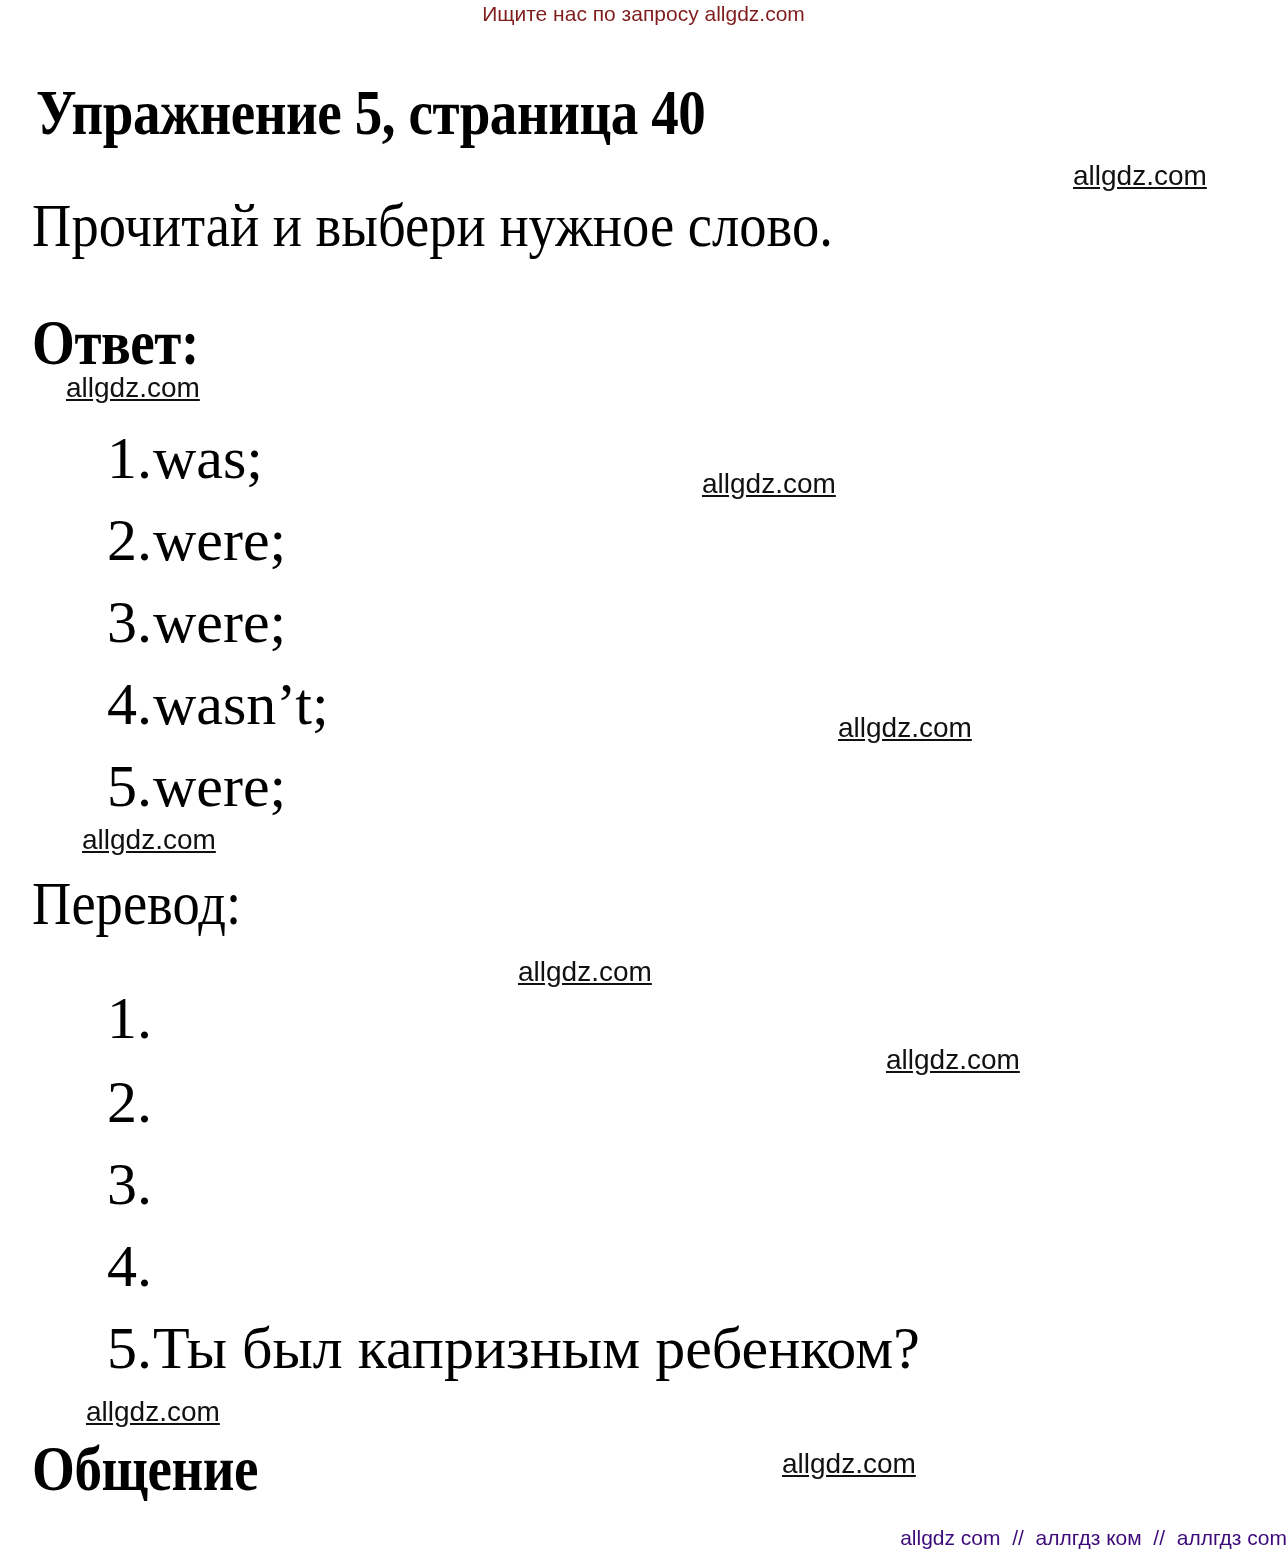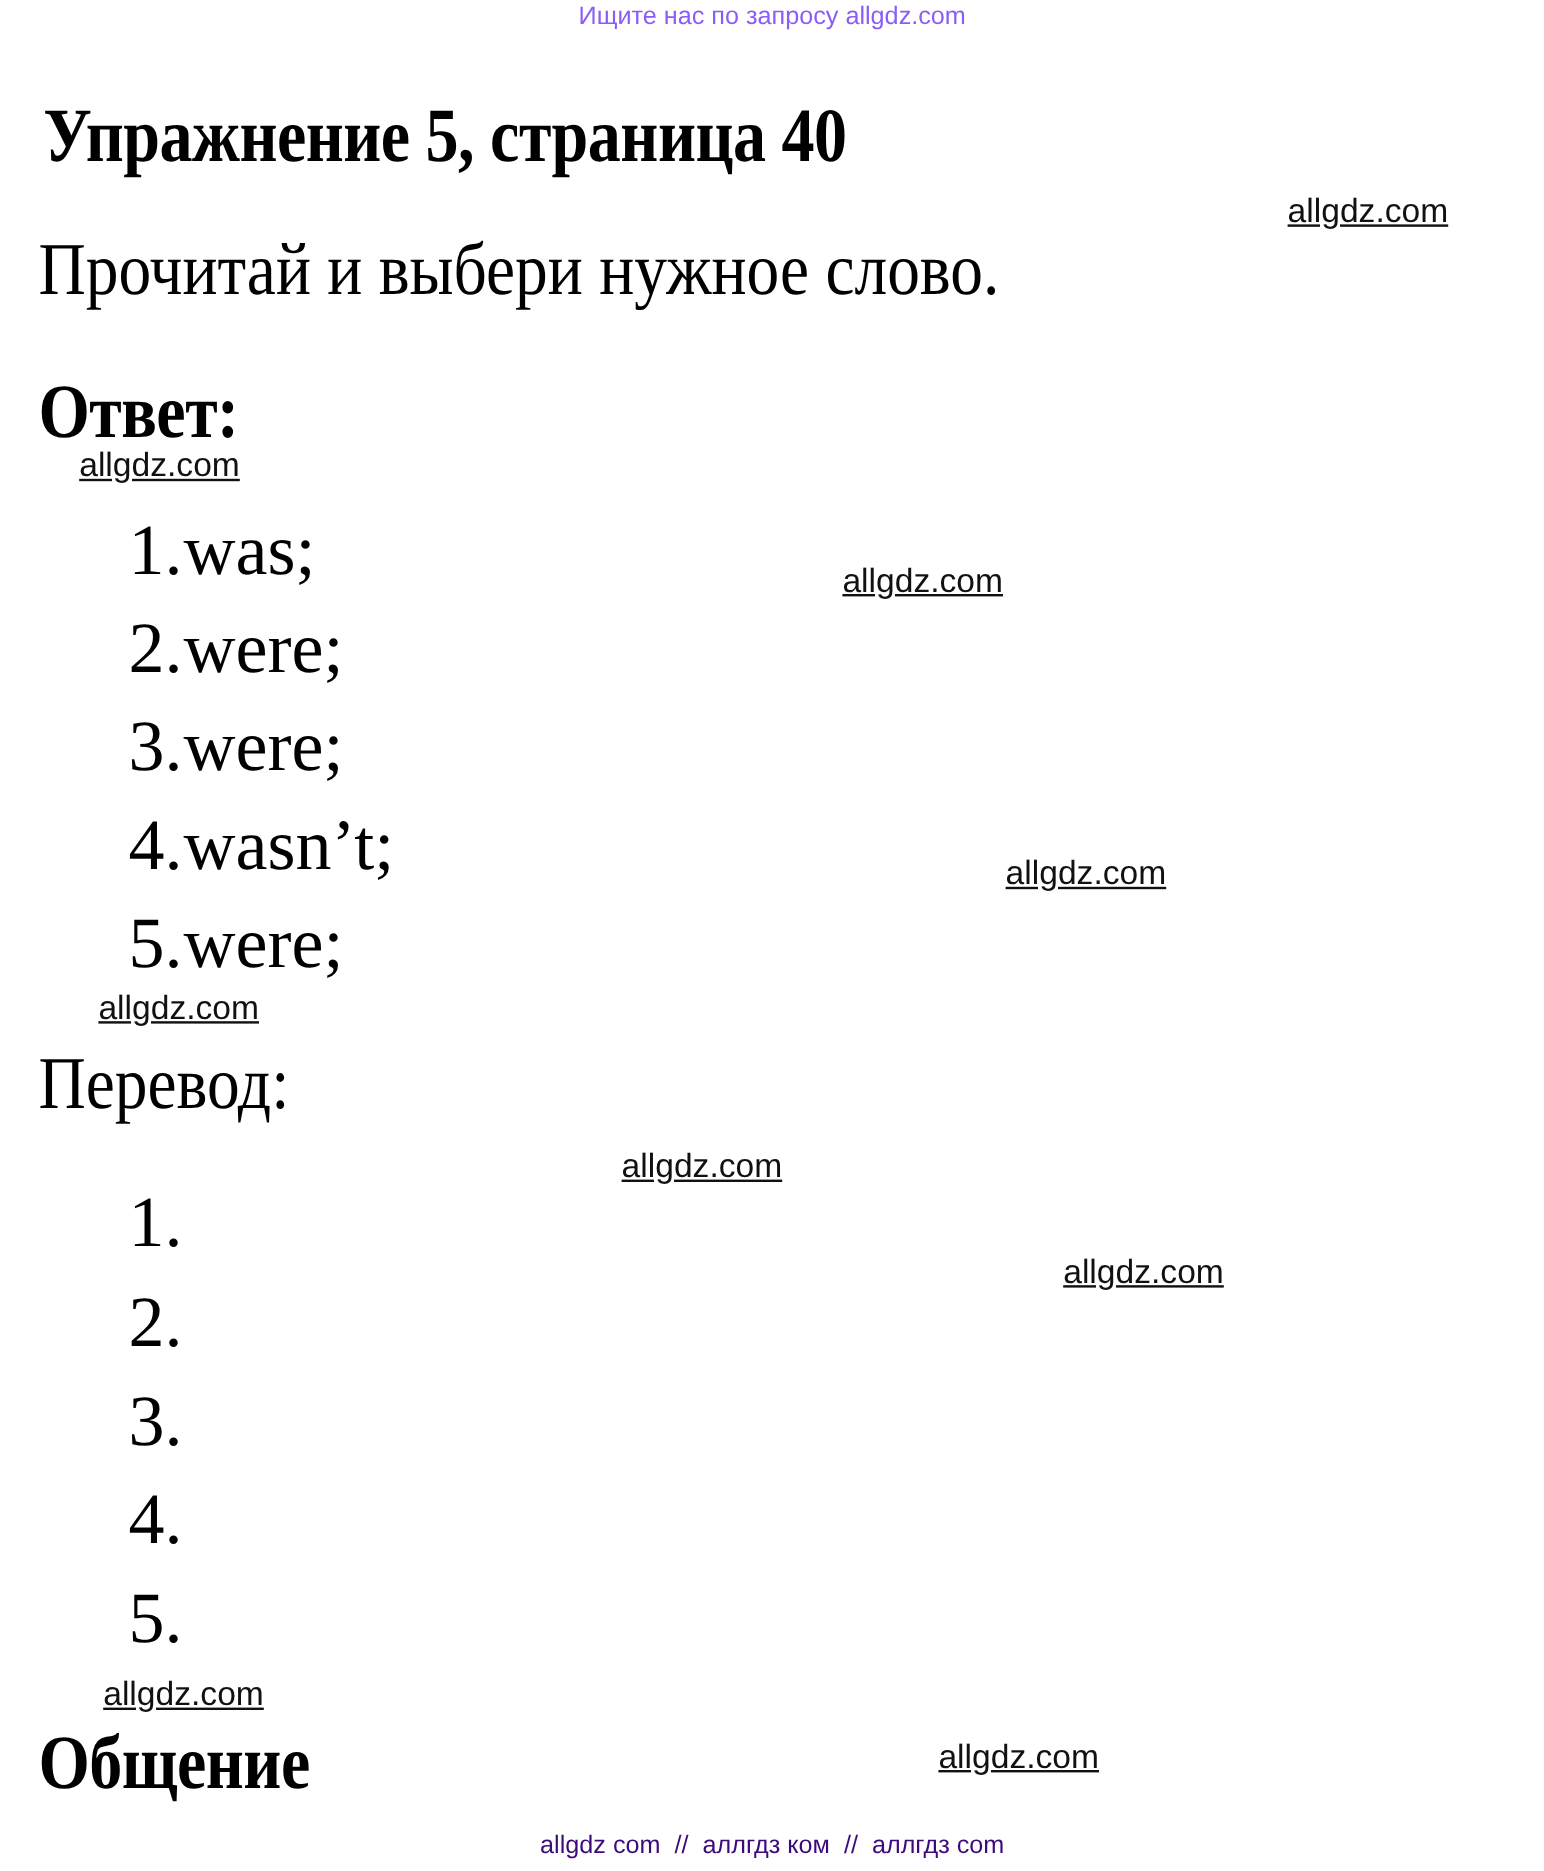--- a/index.html
+++ b/index.html
@@ -1,19 +1,19 @@
 <!DOCTYPE html>
 <html><head>
 <meta charset="utf-8">
 <style>
   html, body { margin:0; padding:0; background:#ffffff; }
   body { width:1287px; height:1559px; position:relative; overflow:hidden; font-family:"Liberation Serif", serif; color:#000; }
   .abs { position:absolute; white-space:nowrap; }
-  .top-banner { top:2px; left:0; width:1287px; text-align:center; font-family:"Liberation Sans", sans-serif; font-size:21px; color:#8b5cf6; }
-  .bottom-banner { top:1526px; left:0; width:1287px; text-align:center; font-family:"Liberation Sans", sans-serif; font-size:21px; color:#3d0a7a; }
+  .top-banner { top:2px; left:0; width:1287px; text-align:center; font-family:"Liberation Sans", sans-serif; font-size:21px; color:#7f1d1d; }
+  .bottom-banner { top:1526px; left:0; width:1287px; text-align:right; font-family:"Liberation Sans", sans-serif; font-size:21px; color:#3d0a7a; }
   .wm { font-family:"Liberation Sans", sans-serif; font-size:28px; color:#111;text-decoration:underline; }
   .h-bold { font-weight:bold; font-size:64px; transform:scaleX(0.86); transform-origin:left top; letter-spacing:-0.5px; }
   .instr { font-size:62px; transform:scaleX(0.88); transform-origin:left top; }
   .item { font-size:60px; }
   .num { position:absolute; left:0; width:60px; text-align:right; }
   .txt { position:absolute; left:61px; }
 </style>
 </head>
 <body>
 
@@ -68,20 +68,21 @@
     <span class="num">2.</span>
   </div>
   <div class="abs item" style="top:1150px;left:92px;width:1190px;height:70px;">
     <span class="num">3.</span>
   </div>
   <div class="abs item" style="top:1232px;left:92px;width:1190px;height:70px;">
     <span class="num">4.</span>
   </div>
   <div class="abs item" style="top:1314px;left:92px;width:1190px;height:70px;">
     <span class="num">5.</span>
+    <span class="txt">Ты был капризным ребенком?</span>
   </div>
 </div>
 
 <div class="abs wm" style="top:1044px;left:886px;">allgdz.com</div>
 <div class="abs wm" style="top:1396px;left:86px;">allgdz.com</div>
 
 <div class="abs h-bold" style="top:1432px;left:32px;">Общение</div>
 
 <div class="abs wm" style="top:1448px;left:782px;">allgdz.com</div>
 

